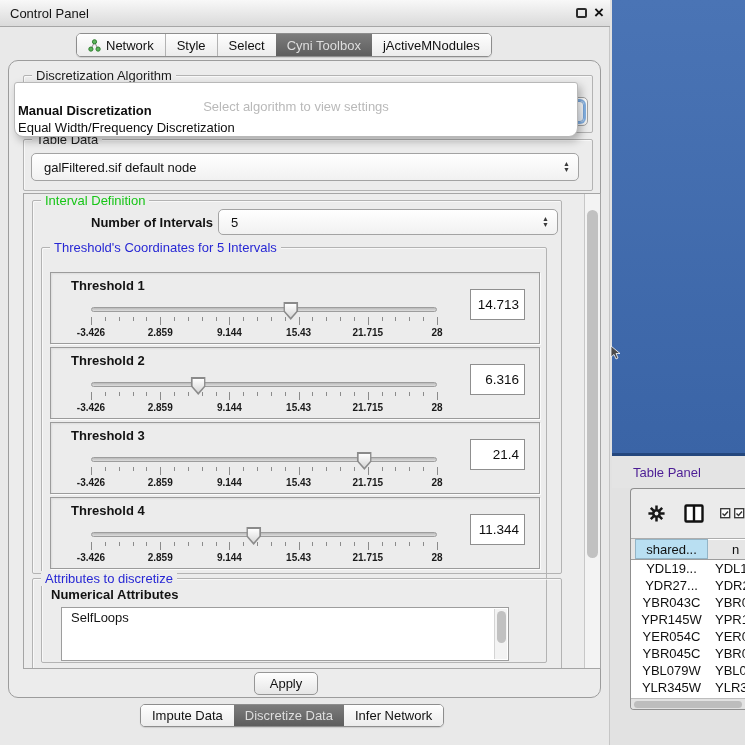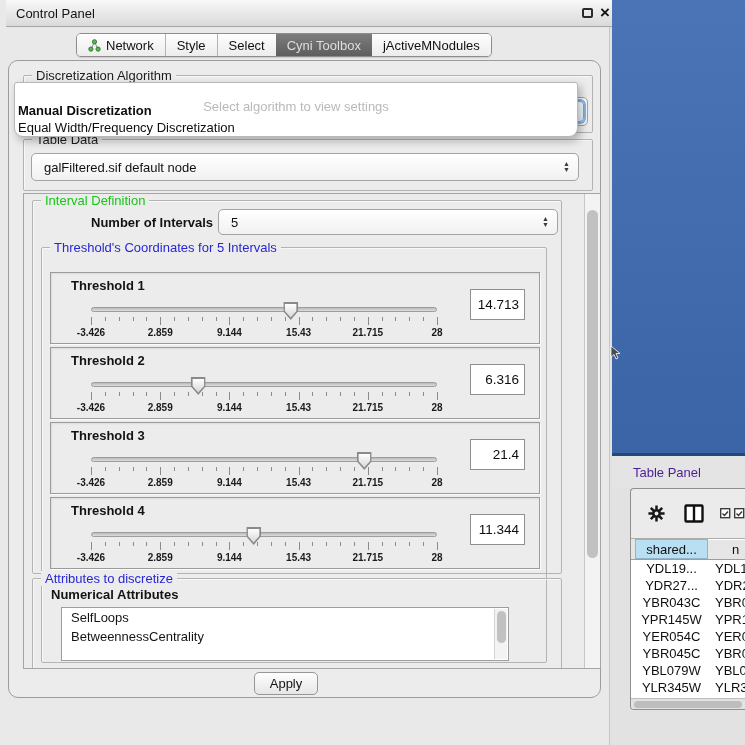--- a/index.html
+++ b/index.html
@@ -2,21 +2,21 @@
 <html><head>
 <meta charset="utf-8">
 <style>
   *{box-sizing:border-box;margin:0;padding:0}
   html,body{width:745px;height:745px}
   body{font-family:"Liberation Sans","DejaVu Sans",sans-serif;background:#e2e2e2;overflow:hidden}
   #app{position:relative;width:745px;height:745px;background:#e2e2e2;overflow:hidden}
 
   
   .ctrl{position:absolute;left:0;top:0;width:610px;height:745px;background:#e9e9e9;border-right:1px solid #c6c6c6}
-  .titlebar{position:absolute;left:6px;top:0;width:610px;height:27px;background:linear-gradient(#f8f8f8,#dadada);border-bottom:1px solid #a6a6a6}
+  .titlebar{position:absolute;left:0;top:0;width:610px;height:27px;background:linear-gradient(#f8f8f8,#dadada);border-bottom:1px solid #a6a6a6}
   .titlebar .t{position:absolute;left:10px;top:6px;font-size:13px;color:#141414}
   .float-ico{position:absolute;left:576px;top:8px;width:11px;height:10px;border:2px solid #2b2b2b;border-radius:2px}
   .close-ico{position:absolute;left:594px;top:2px;font-size:17px;font-weight:bold;color:#111;line-height:22px}
 
   .tabrow{position:absolute;display:flex;height:24px;border:1px solid #8d8d8d;border-radius:5px;overflow:hidden;background:#f4f4f4;box-shadow:0 1px 1px rgba(0,0,0,.12)}
   .tabrow.top{left:76px;top:33px}
   .tabrow.bottom{left:140px;top:704px;height:23px}
   .seg{display:flex;align-items:center;gap:5px;padding:0 11px;font-size:13px;color:#111;background:linear-gradient(#fefefe,#ececec);border-left:1px solid #b3b3b3;white-space:nowrap}
   .seg:first-child{border-left:none}
   .seg.sel{background:linear-gradient(#7c7c7c,#5e5e5e);color:#dedede;border-left:none}
@@ -359,32 +359,42 @@
         </div>
 
         <div class="group g-attr">
           <span class="glabel blue">Attributes to discretize</span>
           <div class="list-title">Numerical Attributes</div>
           <div class="list">
             <div class="vscroll mini">
                 <div class="thumb"></div>
               </div>
           <div class="item">SelfLoops</div>
-              <div class="item">BetweennessCentrality</div>
             </div>
         </div>
 
         <div class="vscroll main">
           <div class="thumb"></div>
         </div>
       </div>
 
       <div class="applybtn">Apply</div>
     </div>
 
+    <div class="tabrow bottom">
+        <div class="seg">
+          <span>Impute Data</span>
+        </div>
+        <div class="seg sel">
+          <span>Discretize Data</span>
+        </div>
+        <div class="seg">
+          <span>Infer Network</span>
+        </div>
+      </div>
   </div>
 
   <div class="netframe">
     
   </div>
 
   <svg class="cursor" width="12" height="16" viewBox="0 0 12 16">
     <path d="M1,1 L1,12 L4,9.5 L6,14 L8,13 L6,8.5 L10,8.5 Z" fill="#4a4a4a" stroke="#ffffff" stroke-width="0.8"></path>
   </svg>
 

